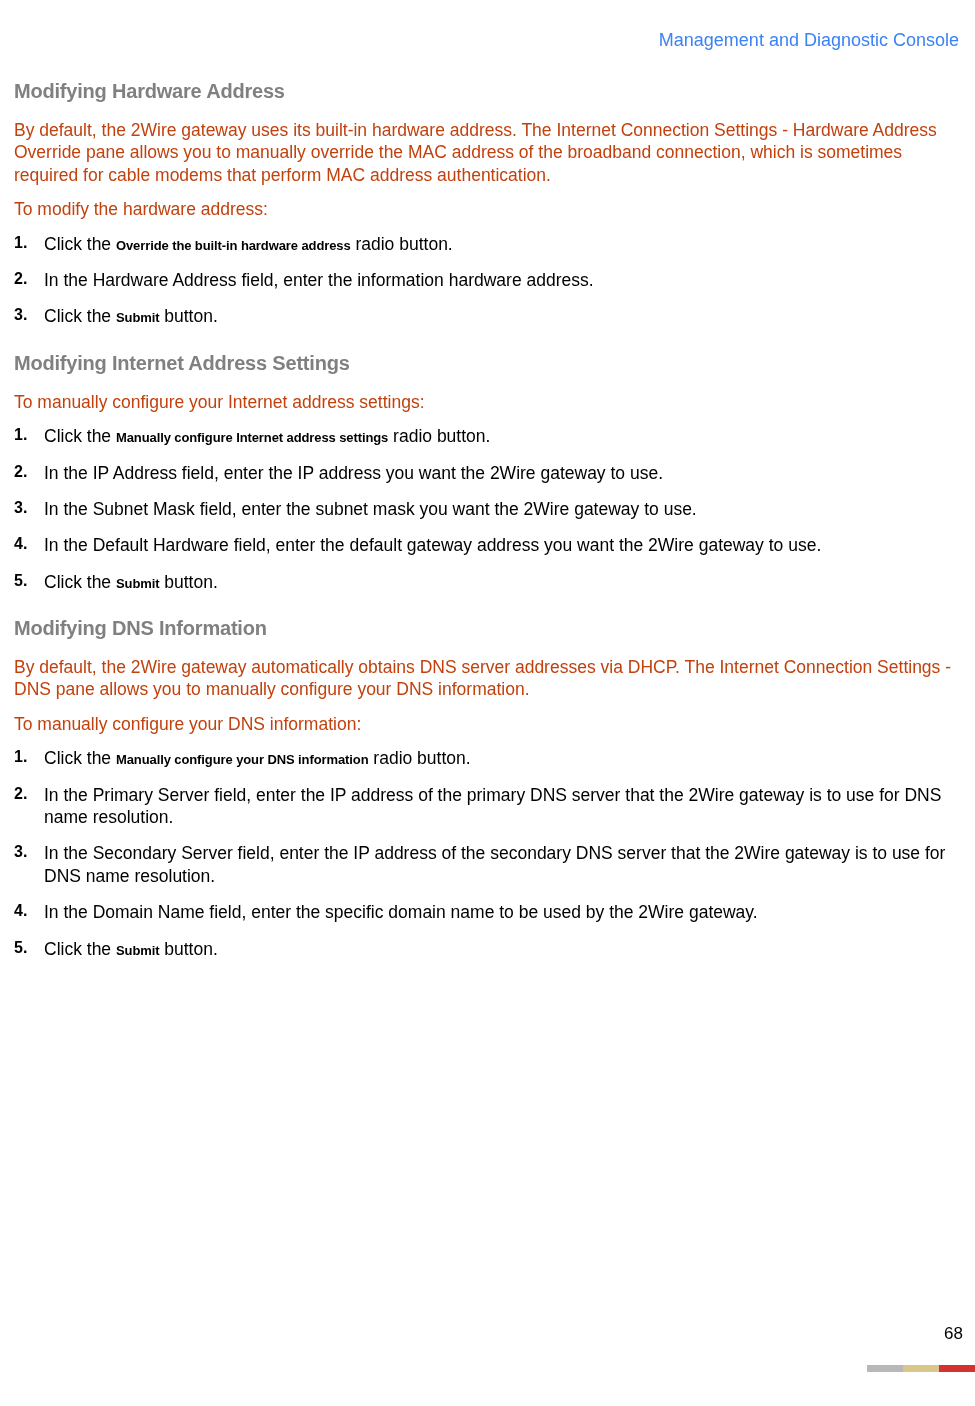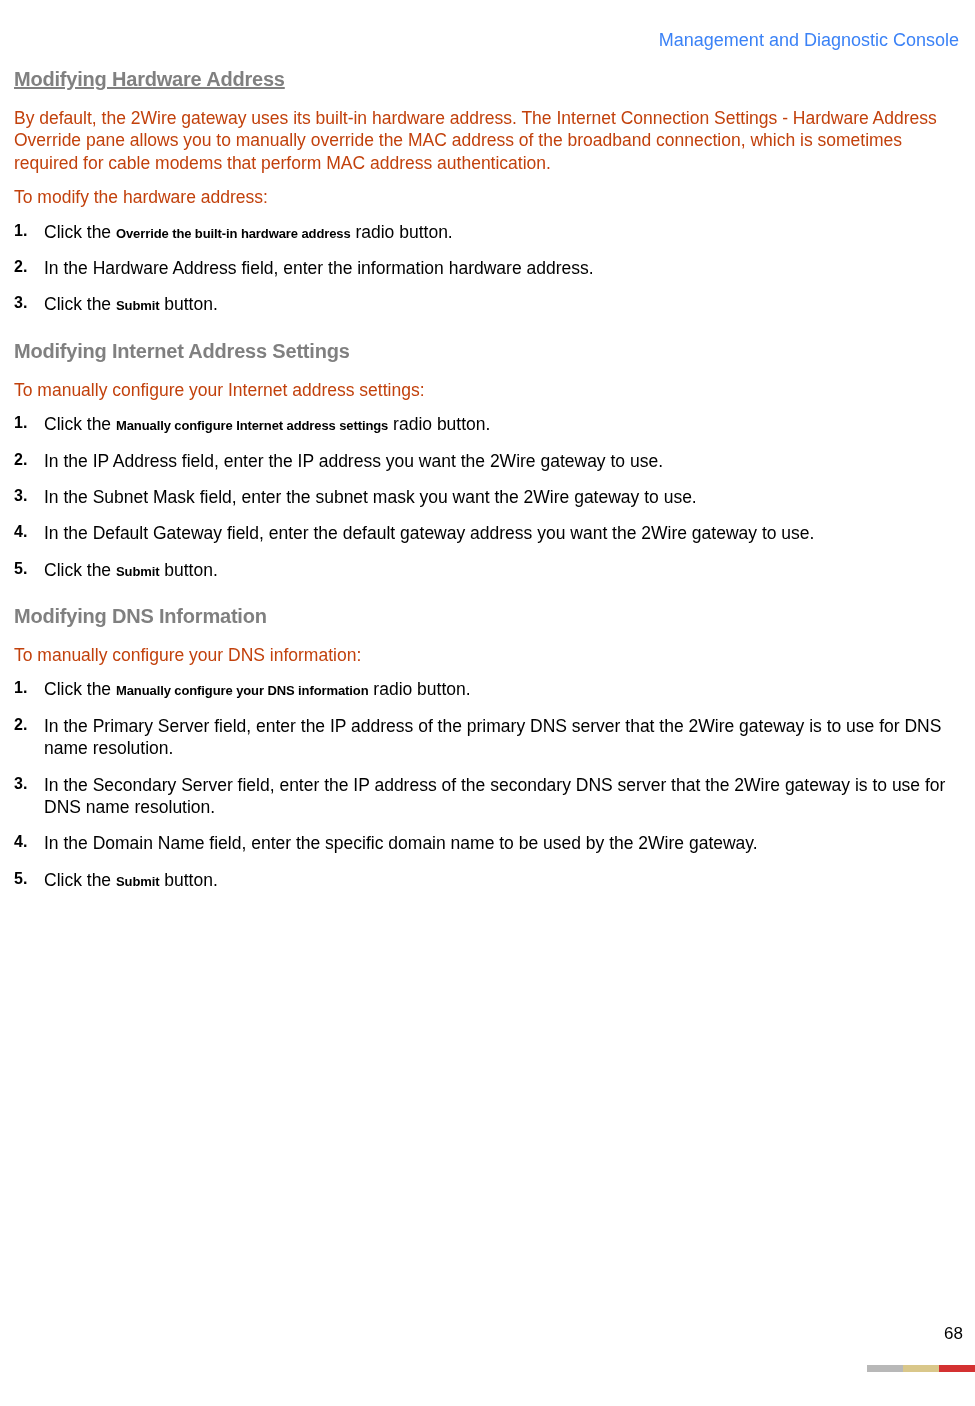--- a/index.html
+++ b/index.html
@@ -31,22 +31,21 @@
     }
     .section-heading {
       font-size: 20px;
       font-weight: 800;
       color: #808080;
       margin-top: 0;
       margin-bottom: 16px;
       letter-spacing: -0.2px;
     }
     .section-heading.first {
-      margin-top: 0;
-      text-decoration: underline;
+      margin-top: 12px;
     }
     .section-block {
       margin-bottom: 24px;
     }
     .para {
       font-size: 17.5px;
       line-height: 1.28;
       margin-bottom: 12px;
       color: #c2410c;
       font-weight: 400;
@@ -133,30 +132,31 @@
       <li>
         <span>Click the </span><span class="strong">Manually configure Internet address settings</span><span> radio button.</span>
       </li>
       <li>
         <span>In the IP Address field, enter the IP address you want the 2Wire gateway to use.</span>
       </li>
       <li>
         <span>In the Subnet Mask field, enter the subnet mask you want the 2Wire gateway to use.</span>
       </li>
       <li>
-        <span>In the Default Gateway field, enter the default gateway address you want the 2Wire gateway to use.</span>
+        <span>In the Default Hardware field, enter the default gateway address you want the 2Wire gateway to use.</span>
       </li>
       <li>
         <span>Click the </span><span class="strong">Submit</span><span> button.</span>
       </li>
     </ol>
   </div>
 
   <div class="section-block">
     <h2 class="section-heading">Modifying DNS Information</h2>
+    <p class="para">By default, the 2Wire gateway automatically obtains DNS server addresses via DHCP. The Internet Connection Settings - DNS pane allows you to manually configure your DNS information.</p>
     <p class="para">To manually configure your DNS information:</p>
     <ol class="steps">
       <li>
         <span>Click the </span><span class="strong">Manually configure your DNS information</span><span> radio button.</span>
       </li>
       <li>
         <span>In the Primary Server field, enter the IP address of the primary DNS server that the 2Wire gateway is to use for DNS name resolution.</span>
       </li>
       <li>
         <span>In the Secondary Server field, enter the IP address of the secondary DNS server that the 2Wire gateway is to use for DNS name resolution.</span>

